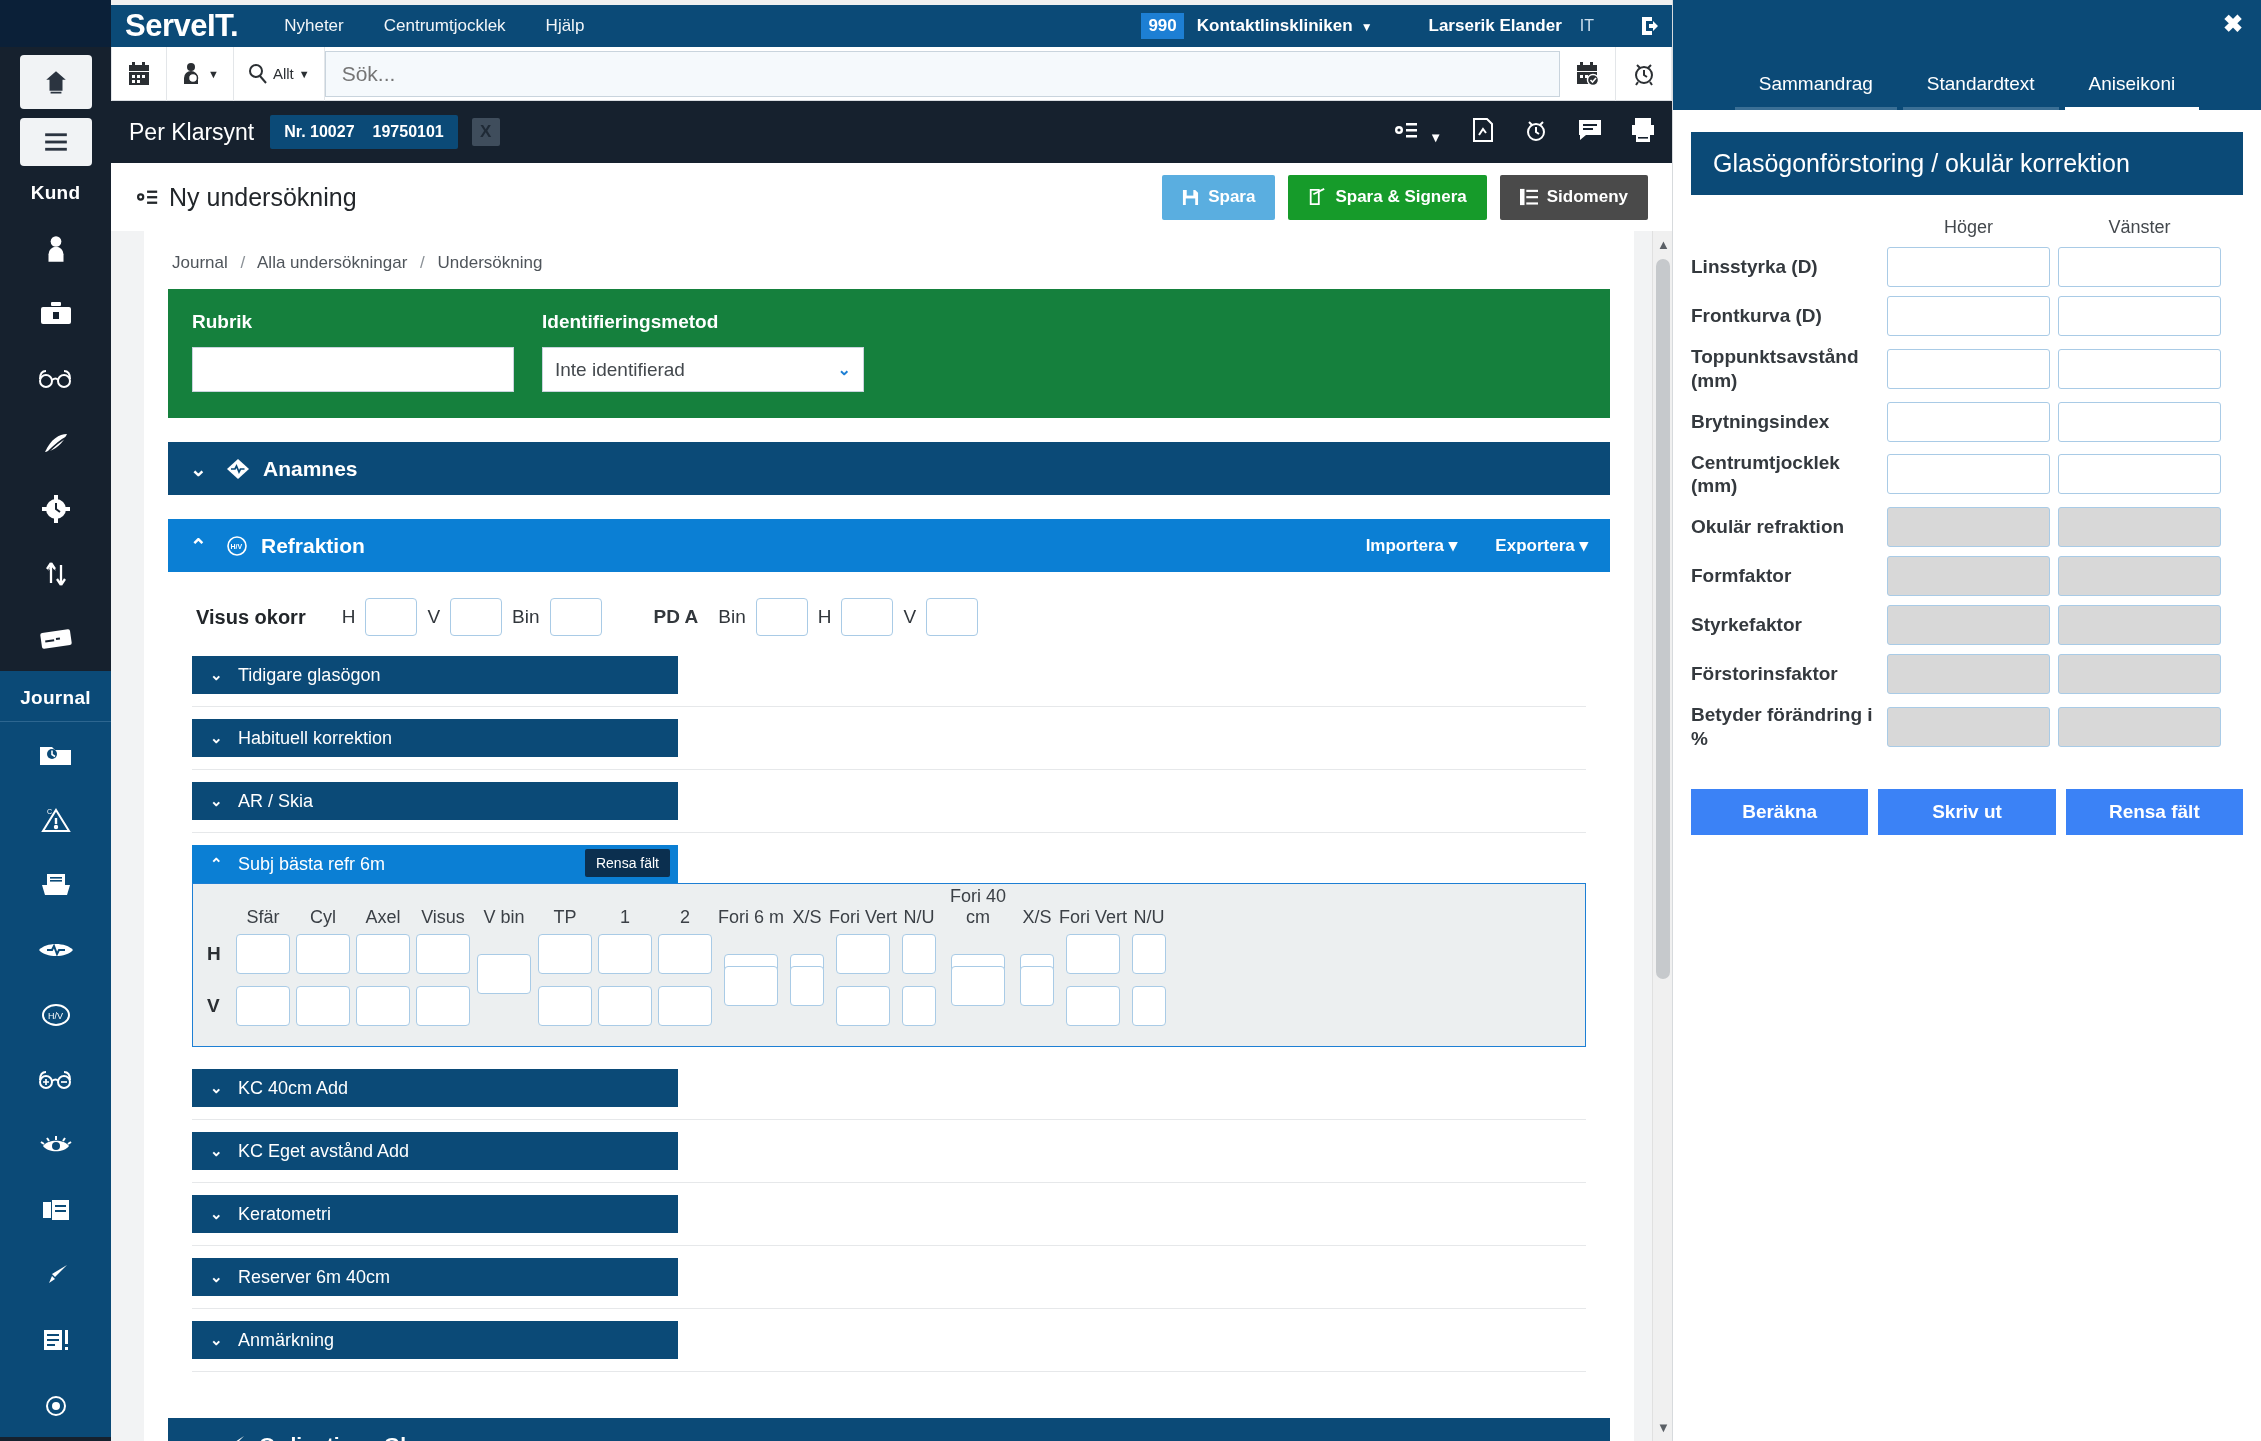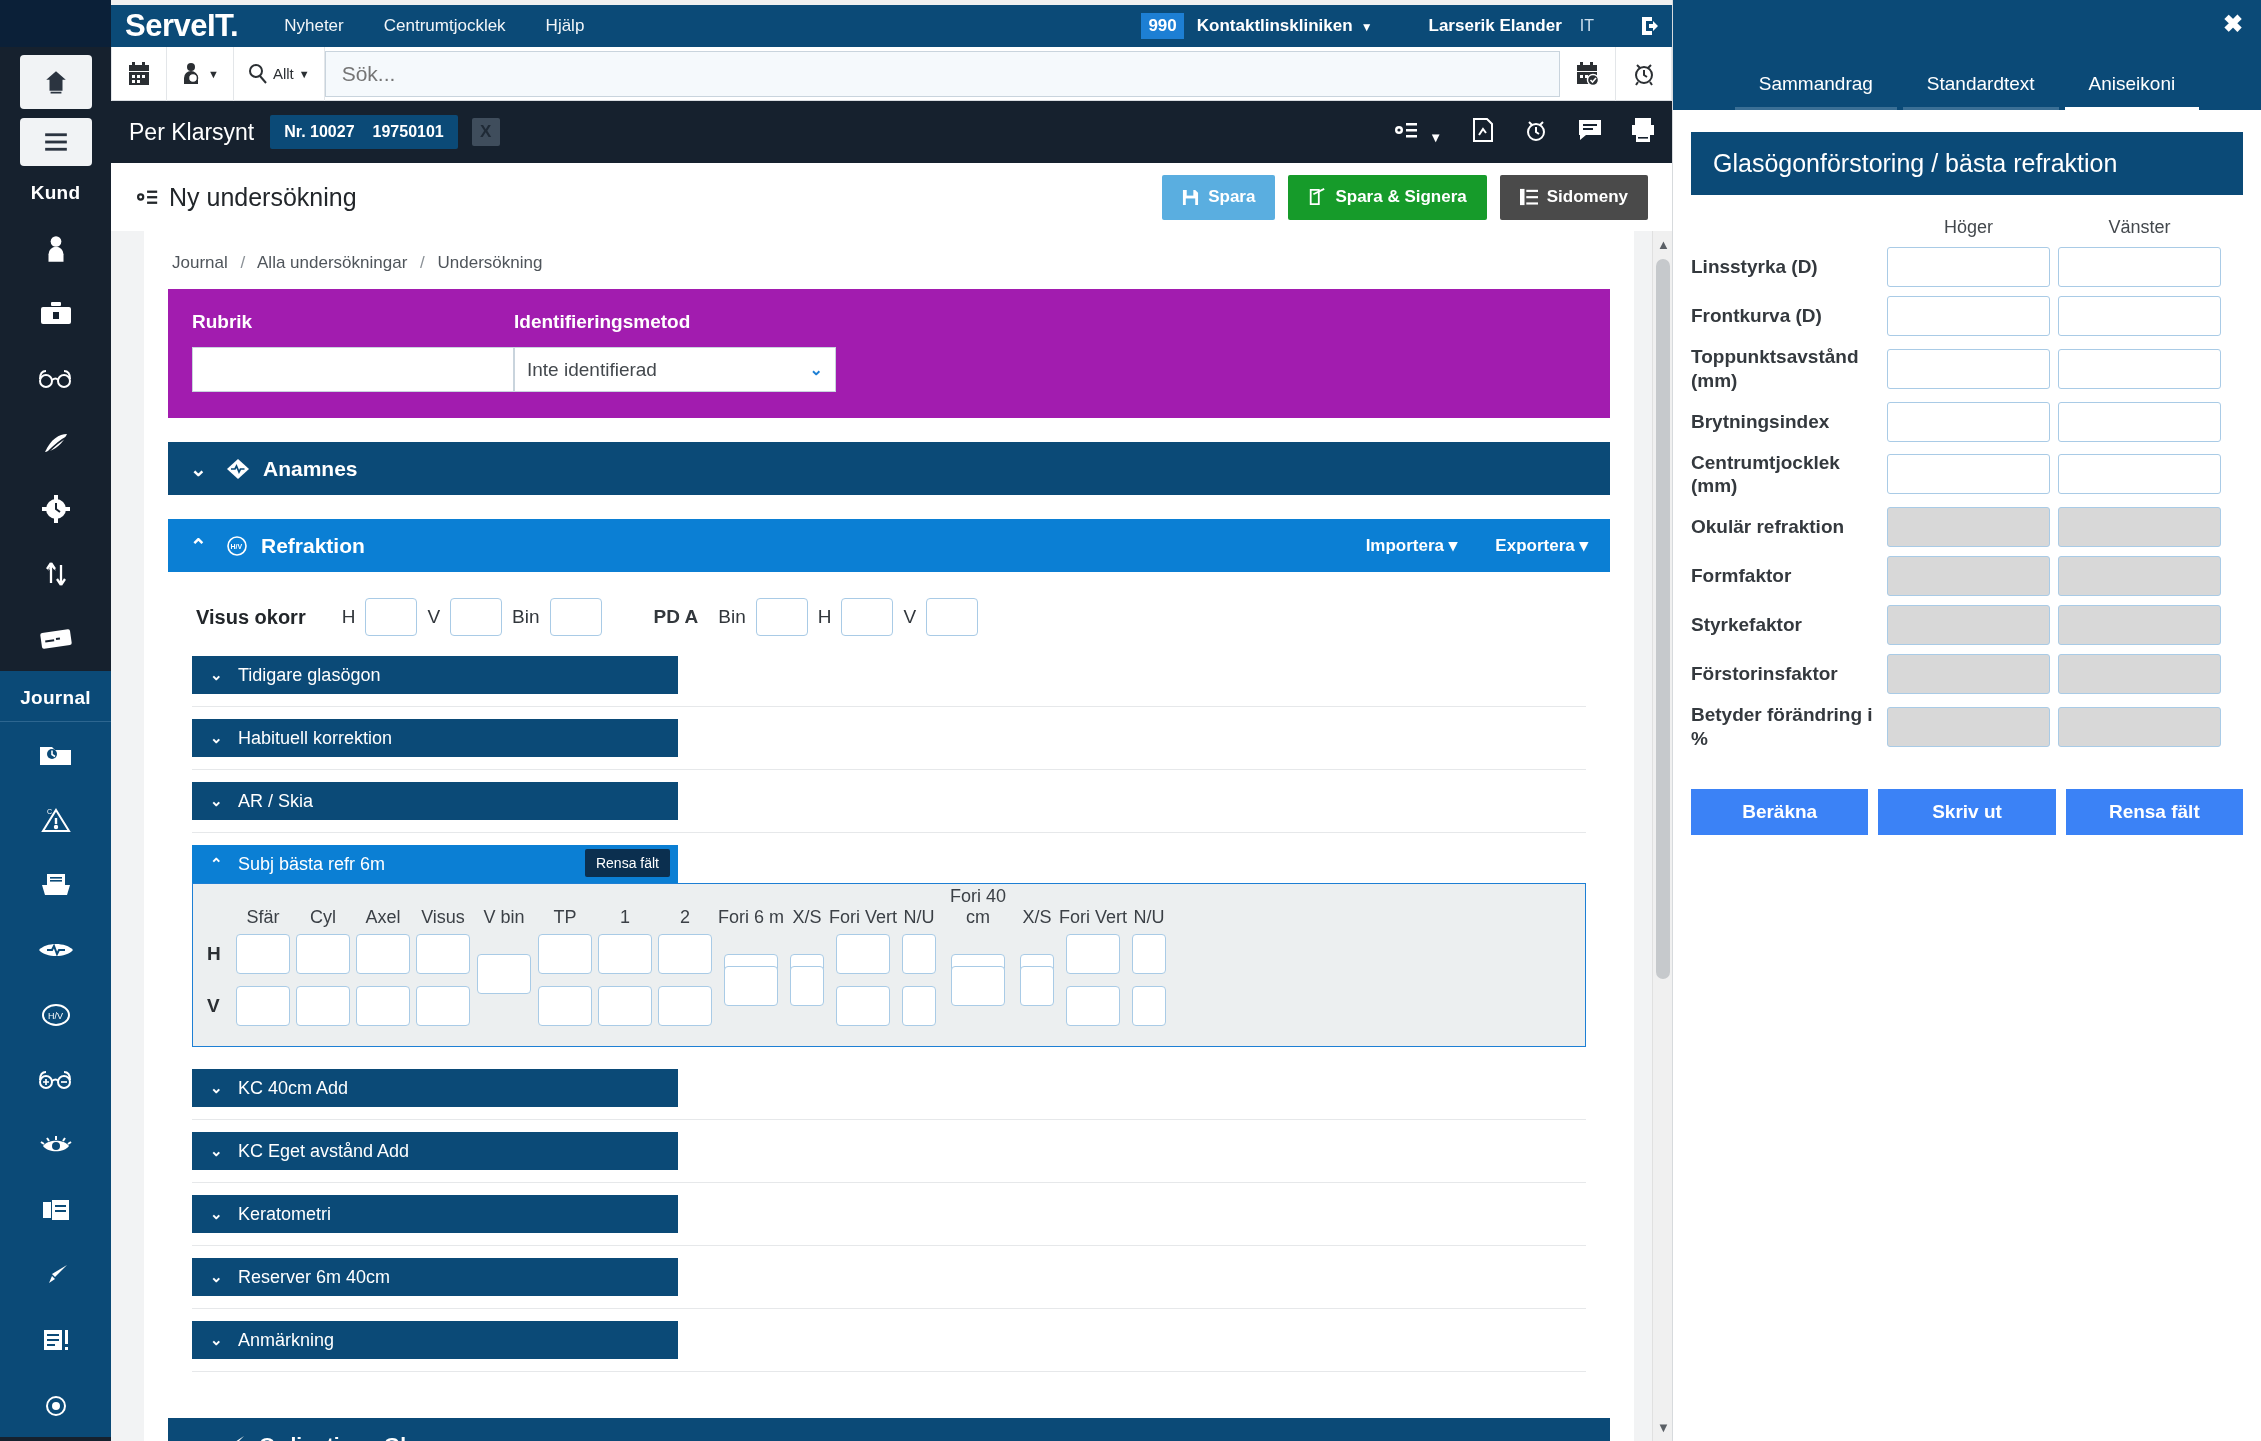--- a/index.html
+++ b/index.html
@@ -129,22 +129,22 @@
 
   .sheet {
     position: absolute; left: 33px; top: 0; right: 38px; background: #ffffff;
     min-height: 1180px;
   }
   .crumbs { font-size: 17px; color: #4f5succ; padding: 22px 28px 16px 28px; }
   .crumbs span { color: #4f555b; }
   .crumbs .sep { margin: 0 8px; color: #8b9197; }
 
   .topform {
-    background: #a21caf; margin: 0 24px; padding: 22px 24px 26px 24px;
-    display: flex; 
+    background: #15803d; margin: 0 24px; padding: 22px 24px 26px 24px;
+    display: flex; gap: 28px;
   }
   .ff-label { color: #ffffff; font-size: 19px; font-weight: bold; margin-bottom: 14px; }
   .ff-input {
     width: 322px; height: 45px; border: 1px solid #c9d4dd; background: #fff;
     font-size: 18px; padding: 0 12px; font-family: inherit;
   }
   .ff-select {
     width: 322px; height: 45px; border: 1px solid #c9d4dd; background: #fff;
     font-size: 19px; padding: 0 12px; color: #43484d; display: flex;
     align-items: center; justify-content: space-between; font-family: inherit;
@@ -840,21 +840,21 @@
     </div>
   </div>
 
   <div class="rpanel">
     <div class="rp-head">
       <div class="rp-close">✖</div>
       <div class="rp-tab">Sammandrag</div>
       <div class="rp-tab">Standardtext</div>
       <div class="rp-tab active">Aniseikoni</div>
     </div>
-    <div class="rp-title">Glasögonförstoring / bästa refraktion</div>
+    <div class="rp-title">Glasögonförstoring / okulär korrektion</div>
     <div class="rp-grid">
       <div class="rp-colhead">
         <div>Höger</div>
         <div>Vänster</div>
       </div>
       <div id="rp-rows">
           <div class="rp-row">
             <div class="rp-lab">Linsstyrka (D)</div>
             <input class="rp-inp" style="">
             <input class="rp-inp" style="">

